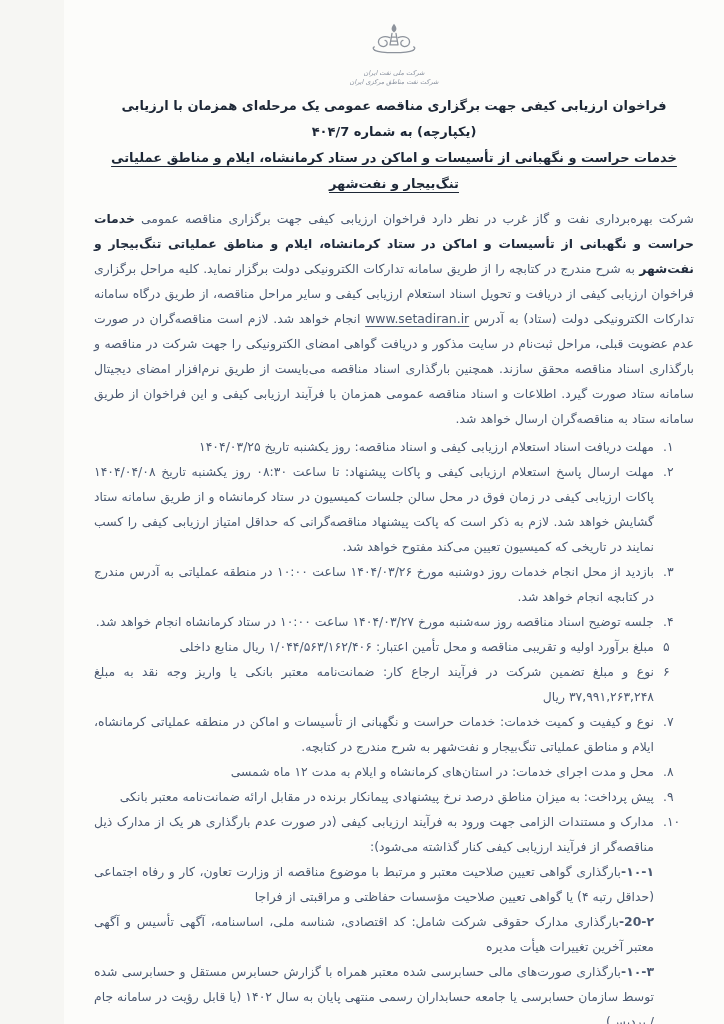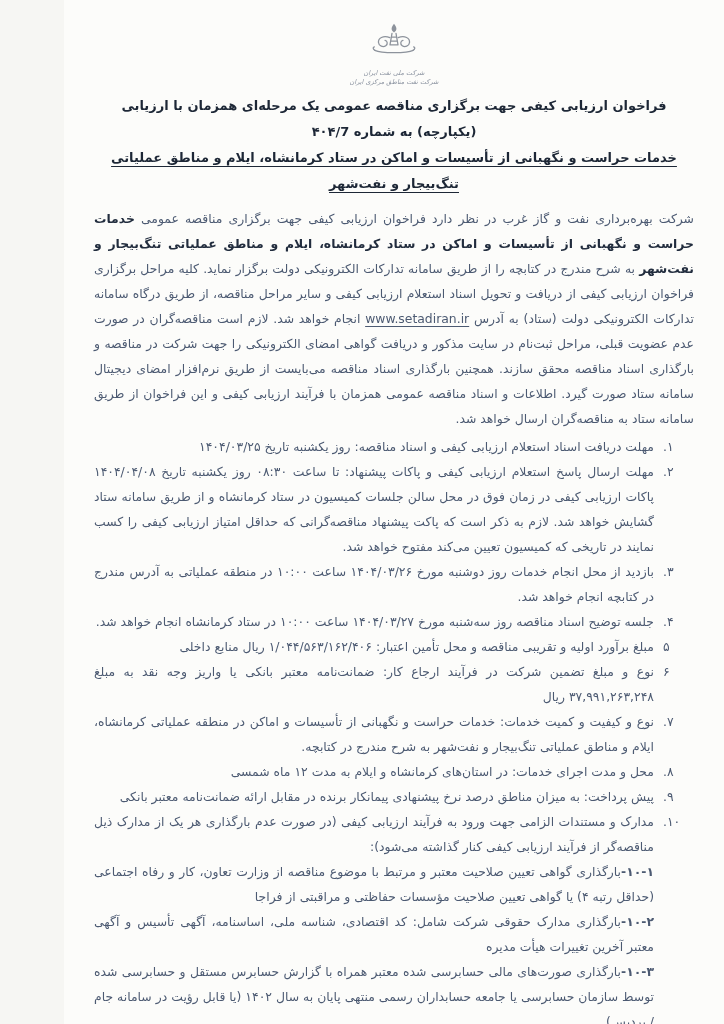--- a/index.html
+++ b/index.html
@@ -121,21 +121,21 @@
     </div>
     <div class="li">
       <span class="num">۱۰.</span>
       <span class="txt">مدارک و مستندات الزامی جهت ورود به فرآیند ارزیابی کیفی (در صورت عدم بارگذاری هر یک از مدارک ذیل مناقصه‌گر از فرآیند ارزیابی کیفی کنار گذاشته می‌شود):</span>
     </div>
 
     <div class="sub">
       <span class="snum">۱۰-۱-</span><span>بارگذاری گواهی تعیین صلاحیت معتبر و مرتبط با موضوع مناقصه از وزارت تعاون، کار و رفاه اجتماعی (حداقل رتبه ۴) یا گواهی تعیین صلاحیت مؤسسات حفاظتی و مراقبتی از فراجا</span>
     </div>
     <div class="sub">
-      <span class="snum">۱۰-۲-</span><span>بارگذاری مدارک حقوقی شرکت شامل: کد اقتصادی، شناسه ملی، اساسنامه، آگهی تأسیس و آگهی معتبر آخرین تغییرات هیأت مدیره</span>
+      <span class="snum">20-۲-</span><span>بارگذاری مدارک حقوقی شرکت شامل: کد اقتصادی، شناسه ملی، اساسنامه، آگهی تأسیس و آگهی معتبر آخرین تغییرات هیأت مدیره</span>
     </div>
     <div class="sub">
       <span class="snum">۱۰-۳-</span><span>بارگذاری صورت‌های مالی حسابرسی شده معتبر همراه با گزارش حسابرس مستقل و حسابرسی شده توسط سازمان حسابرسی یا جامعه حسابداران رسمی منتهی پایان به سال ۱۴۰۲ (یا قابل رؤیت در سامانه جام / پردیس)</span>
     </div>
     <div class="sub">
       <span class="snum">۱۰-۴-</span><span>جلسه تأییدیه صلاحیت از سازمان حراست صنعت نفت</span>
     </div>
     <div class="sub">
       
     </div>

